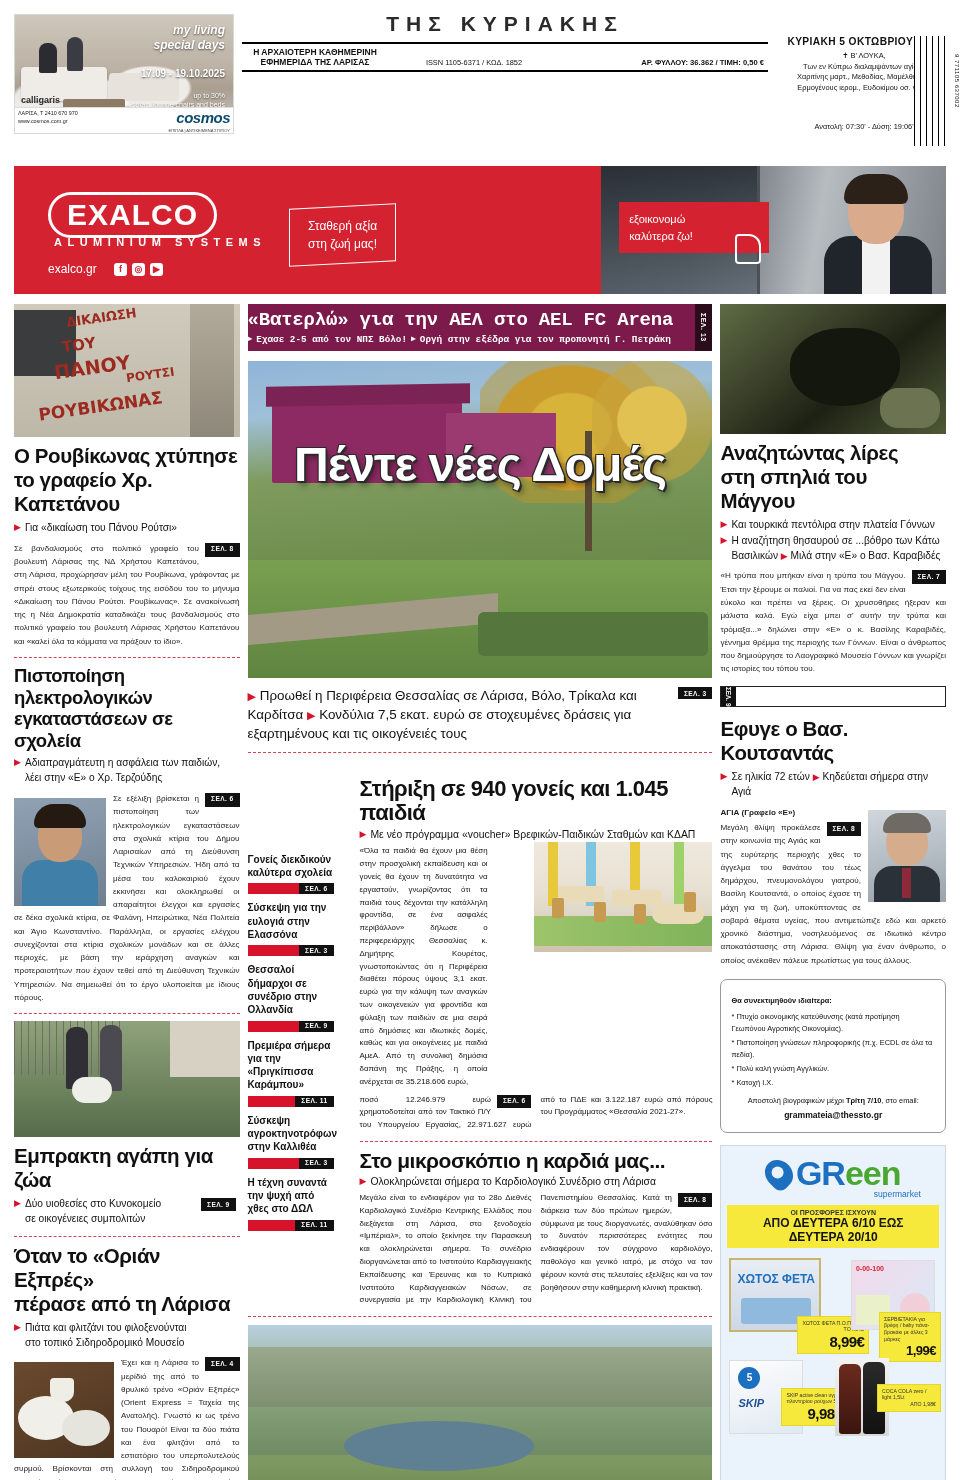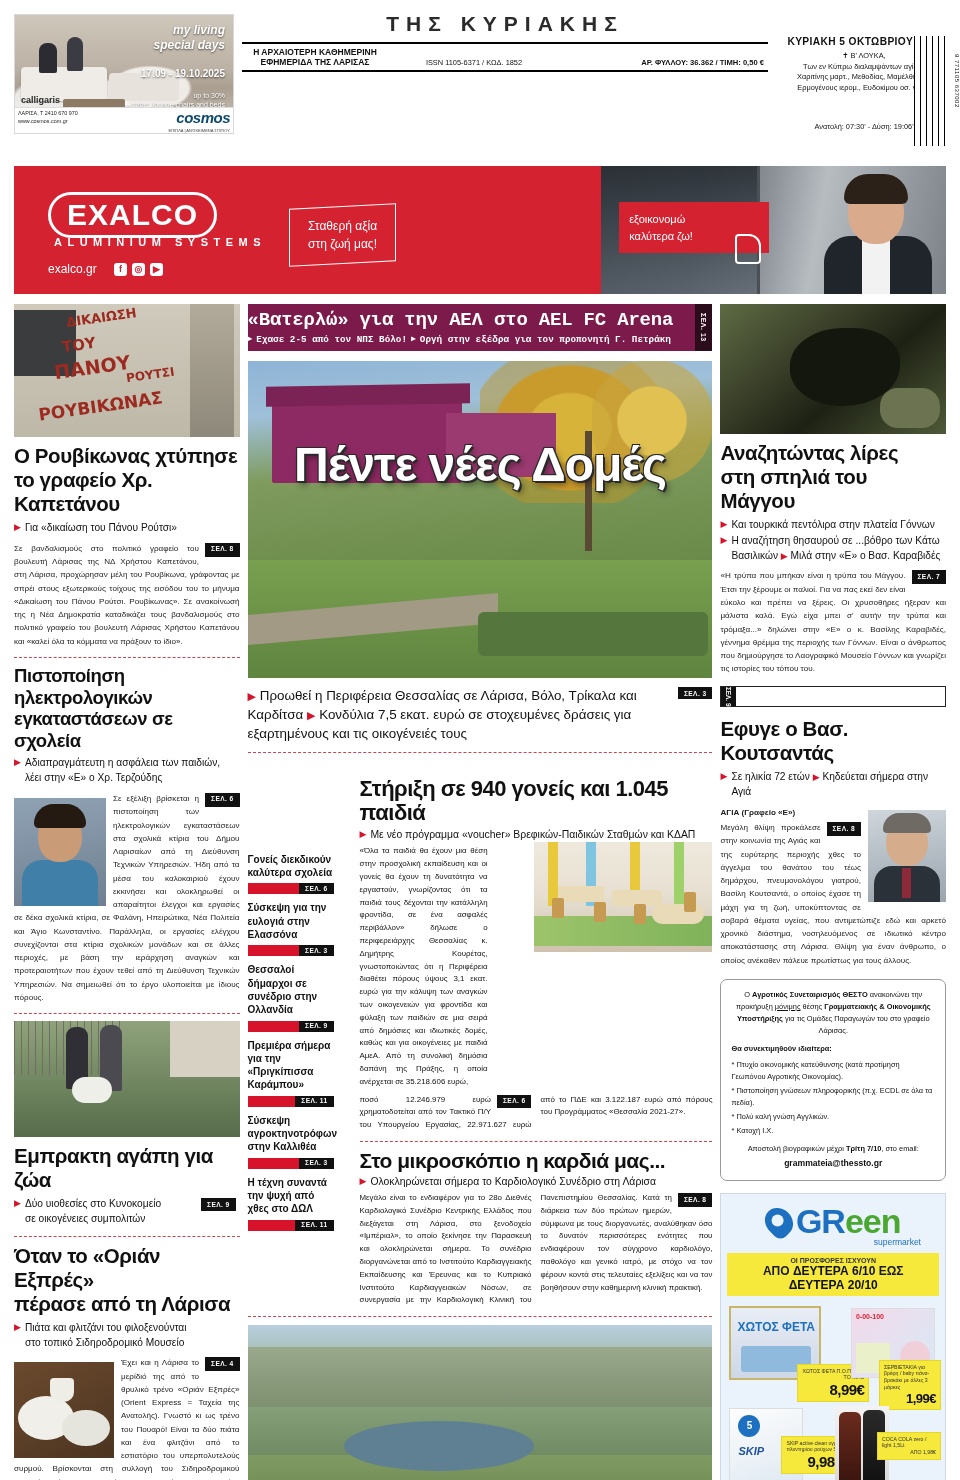--- a/index.html
+++ b/index.html
@@ -567,23 +567,20 @@
             <div class="tie"></div>
             <div class="h"></div>
             <div class="hair"></div>
         </div>
         <div style="font-weight:bold; margin-bottom:2px;">ΑΓΙΑ (Γραφείο «Ε»)</div>
         <span class="pg pg-right">ΣΕΛ. 8</span>
         <span>Μεγάλη θλίψη προκάλεσε στην κοινωνία της Αγιάς και της ευρύτερης περιοχής χθες το άγγελμα του θανάτου του τέως δημάρχου, πνευμονολόγου γιατρού, Βασίλη Κουτσαντά, ο οποίος έχασε τη μάχη για τη ζωή, υποκύπτοντας σε σοβαρά θέματα υγείας, που αντιμετώπιζε εδώ και αρκετό χρονικό διάστημα, νοσηλευόμενος σε ιδιωτικό κέντρο αποκατάστασης στη Λάρισα. Θλίψη για έναν άνθρωπο, ο οποίος ανέκαθεν πάλευε πρωτίστως για τους άλλους.</span>
       </div>
 
       <div class="jobbox">
-        <div class="c">
-          <span>Ο </span><b>Αγροτικός Συνεταιρισμός ΘΕΣΤΟ</b><span> ανακοινώνει την προκήρυξη </span><span class="u">μόνιμης</span><span> θέσης </span><b>Γραμματειακής &amp; Οικονομικής Υποστήριξης</b><span> για τις Ομάδες Παραγωγών του στο γραφείο Λάρισας.</span>
-        </div>
         <div style="font-weight:bold; margin-top:6px;">Θα συνεκτιμηθούν ιδιαίτερα:</div>
         <ul>
           <li>* Πτυχίο οικονομικής κατεύθυνσης (κατά προτίμηση Γεωπόνου Αγροτικής Οικονομίας).</li>
           <li>* Πιστοποίηση γνώσεων πληροφορικής (π.χ. ECDL σε όλα τα πεδία).</li>
           <li>* Πολύ καλή γνώση Αγγλικών.</li>
           <li>* Κατοχή Ι.Χ.</li>
         </ul>
         <div class="c" style="margin-top:6px;">
           <span>Αποστολή βιογραφικών μέχρι </span><b>Τρίτη 7/10</b><span>, στο email:</span>
         </div>

